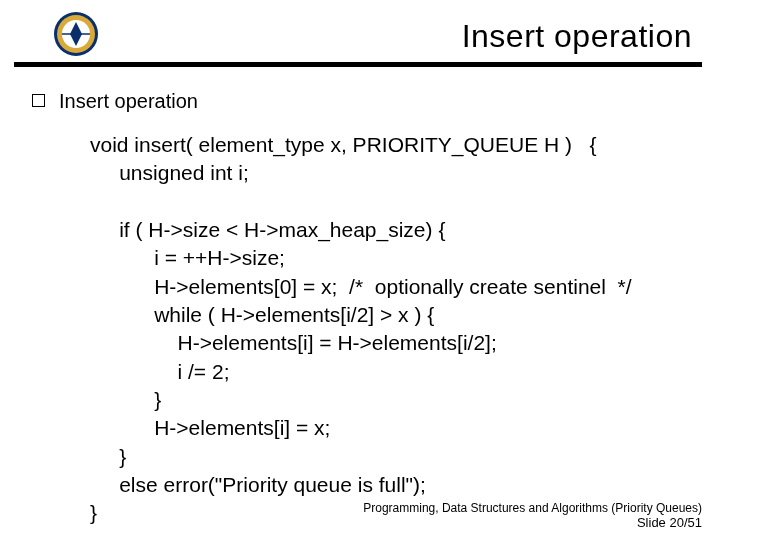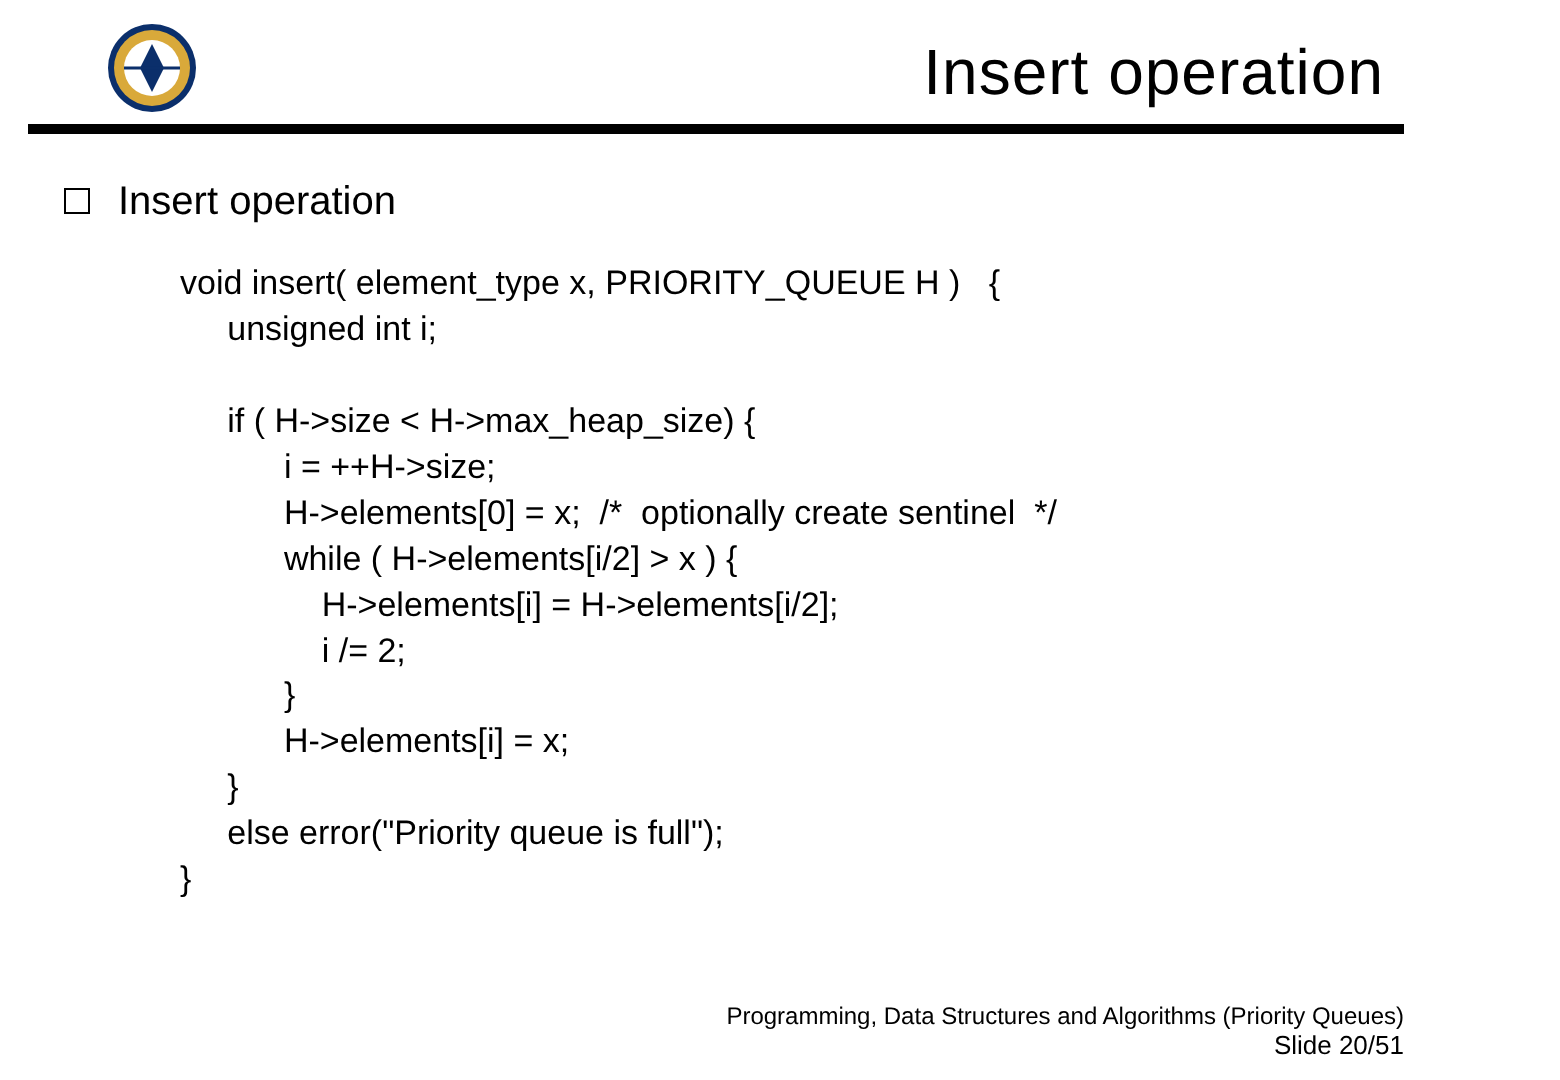--- a/index.html
+++ b/index.html
@@ -6,21 +6,21 @@
   html, body { width: 780px; height: 540px; background: #fff; font-family: Arial, Helvetica, sans-serif; color: #000; }
   .slide { position: relative; width: 716px; height: 540px; padding-left: 20px; }
   .header { position: relative; height: 60px; }
   .logo { position: absolute; left: 32px; top: 10px; width: 48px; height: 48px; }
   .title { position: absolute; right: 24px; top: 18px; font-size: 32px; font-weight: 400; letter-spacing: 0.5px; }
   .rule { position: absolute; left: 14px; right: 14px; top: 62px; height: 5px; background: #000; }
   .content { position: absolute; left: 32px; right: 24px; top: 90px; bottom: 50px; }
   .bullet-row { display: flex; align-items: flex-start; gap: 14px; margin-bottom: 18px; }
   .bullet-box { width: 13px; height: 13px; border: 1.5px solid #000; flex: 0 0 auto; margin-top: 4px; }
   .bullet-text { font-size: 20px; }
-  .code { margin-left: 58px; font-size: 17px; line-height: 1.35; font-family: Arial, Helvetica, sans-serif; white-space: pre; }
+  .code { margin-left: 58px; font-size: 21px; line-height: 1.35; font-family: Arial, Helvetica, sans-serif; white-space: pre; }
   .footer { position: absolute; left: 24px; right: 14px; bottom: 10px; display: flex; justify-content: center; align-items: flex-end; font-size: 12px; flex-direction: column; }
   .footer .pageno { font-size: 13px; }
 </style>
 </head>
 <body>
 
 <div class="slide">
 
   <div class="header">
     <div class="logo">

